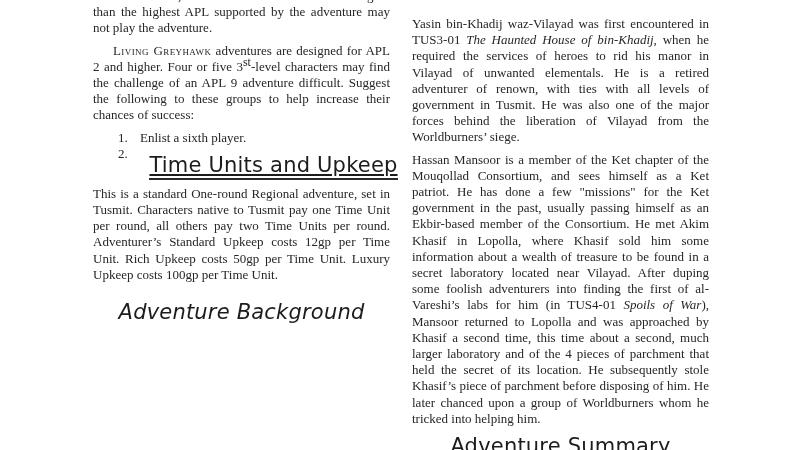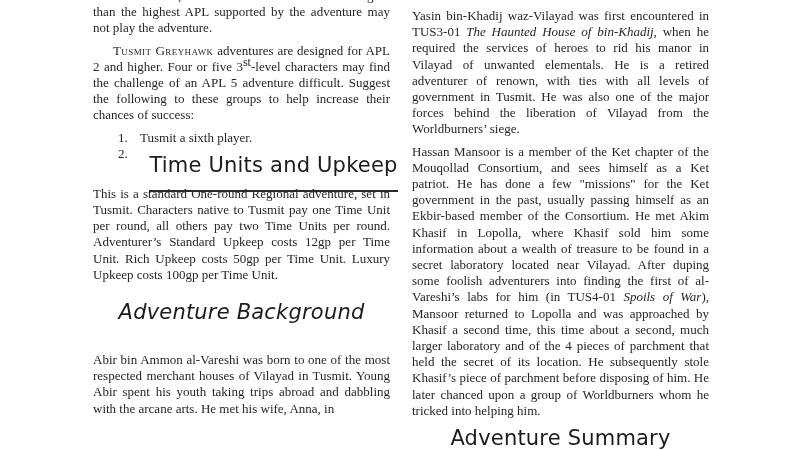--- a/index.html
+++ b/index.html
@@ -21,21 +21,21 @@
     display: flex;
     gap: 22px;
     overflow: hidden;
     background: #ffffff;
   }
   .col {
     width: 297px;
     flex: 0 0 297px;
   }
   .col-left  { margin-top: -12px; }
-  .col-right { margin-top: 8px; }
+  .col-right { margin-top: 16px; }
 
   .body-p {
     font-family: "Liberation Serif", serif;
     font-size: 13px;
     line-height: 16.2px;
     text-align: justify;
     color: #262626;
     margin: 0 0 6px 0;
   }
   .indent { text-indent: 20px; }
@@ -77,57 +77,57 @@
     text-align: center;
     letter-spacing: 0.2px;
     margin: 0;
   }
   .heading-tu {
     margin: 6px 0 8px 0;
     transform: translateX(32px);
   }
   .heading-tu .underline-span {
     border-bottom: 2px solid #2a2a2a;
-    padding-bottom: 13px;
+    padding-bottom: 1px;
+    text-decoration: underline;
   }
   .heading-bg {
     margin: 16px 0 27px 0;
     font-style: italic;
   }
   .heading-sum {
     margin: 4px 0 0 0;
   }
 </style>
 </head>
 <body>
 
 <div class="page">
 
   <div class="col col-left">
 
     <p class="body-p indent">Furthermore, a PC who is four or more levels higher than the highest APL supported by the adventure may not play the adventure.</p>
 
-    <p class="body-p indent"><span class="smallcaps">Tusmit Greyhawk</span><span> adventures are designed for APL 2 and higher. Four or five 3</span><sup class="ord">st</sup><span>-level characters may find the challenge of an APL 5 adventure difficult. Suggest the following to these groups to help increase their chances of success:</span></p>
+    <p class="body-p indent"><span class="smallcaps">Living Greyhawk</span><span> adventures are designed for APL 2 and higher. Four or five 3</span><sup class="ord">st</sup><span>-level characters may find the challenge of an APL 9 adventure difficult. Suggest the following to these groups to help increase their chances of success:</span></p>
 
     <div class="list">
       <div class="list-item">
-        <span class="list-num">1.</span><span>Tusmit a sixth player.</span>
+        <span class="list-num">1.</span><span>Enlist a sixth player.</span>
       </div>
       <div class="list-item">
         <span class="list-num">2.</span>
       </div>
     </div>
 
     <h2 class="heading heading-tu"><span class="underline-span">Time Units and Upkeep</span></h2>
 
     <p class="body-p flush">This is a standard One-round Regional adventure, set in Tusmit.  Characters native to Tusmit pay one Time Unit per round, all others pay two Time Units per round. Adventurer’s Standard Upkeep costs 12gp per Time Unit.  Rich Upkeep costs 50gp per Time Unit.  Luxury Upkeep costs 100gp per Time Unit.</p>
 
     <h2 class="heading heading-bg">Adventure Background</h2>
 
-    <p class="body-p flush">Abir bin Ammon al-Vareshi was born to one of the most respected merchant houses of Vilayad in Tusmit. Young Abir spent his youth taking trips abroad and dabbling with the arcane arts. He met his wife, Anna, in</p>
 
   </div>
 
   <div class="col col-right">
 
     <p class="body-p flush"><span>Yasin bin-Khadij waz-Vilayad was first encountered in TUS3-01 </span><span class="ital">The Haunted House of bin-Khadij</span><span>, when he required the services of heroes to rid his manor in Vilayad of unwanted elementals.  He is a retired adventurer of renown, with ties with all levels of government in Tusmit. He was also one of the major forces behind the liberation of Vilayad from the Worldburners’ siege.</span></p>
 
     <p class="body-p flush"><span>Hassan Mansoor is a member of the Ket chapter of the Mouqollad Consortium, and sees himself as a Ket patriot. He has done a few "missions" for the Ket government in the past, usually passing himself as an Ekbir-based member of the Consortium. He met Akim Khasif in Lopolla, where Khasif sold him some information about a wealth of treasure to be found in a secret laboratory located near Vilayad. After duping some foolish adventurers into finding the first of al-Vareshi’s labs for him (in TUS4-01 </span><span class="ital">Spoils of War</span><span>), Mansoor returned to Lopolla and was approached by Khasif a second time, this time about a second, much larger laboratory and of the 4 pieces of parchment that held the secret of its location. He subsequently stole Khasif’s piece of parchment before disposing of him. He later chanced upon a group of Worldburners whom he tricked into helping him.</span></p>
 
     <h2 class="heading heading-sum">Adventure Summary</h2>

